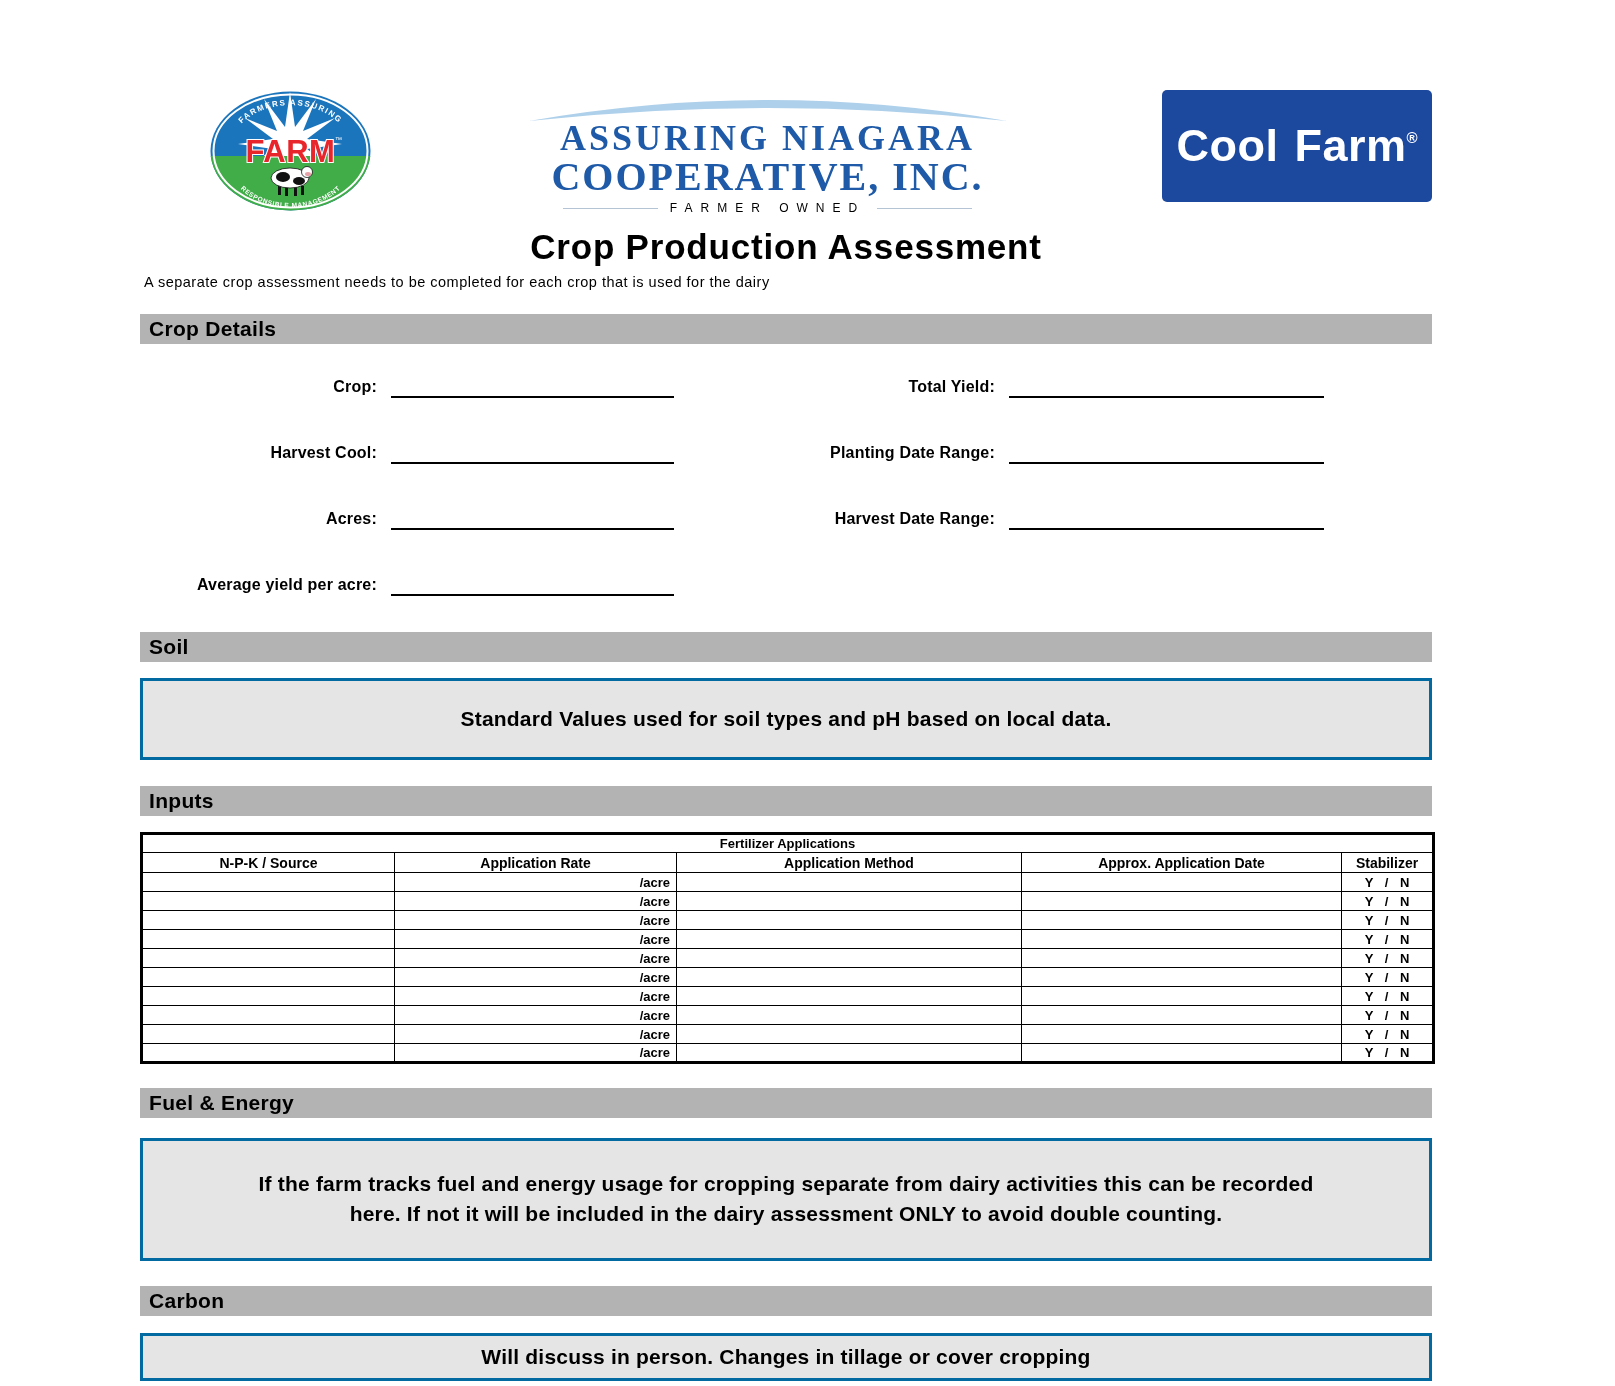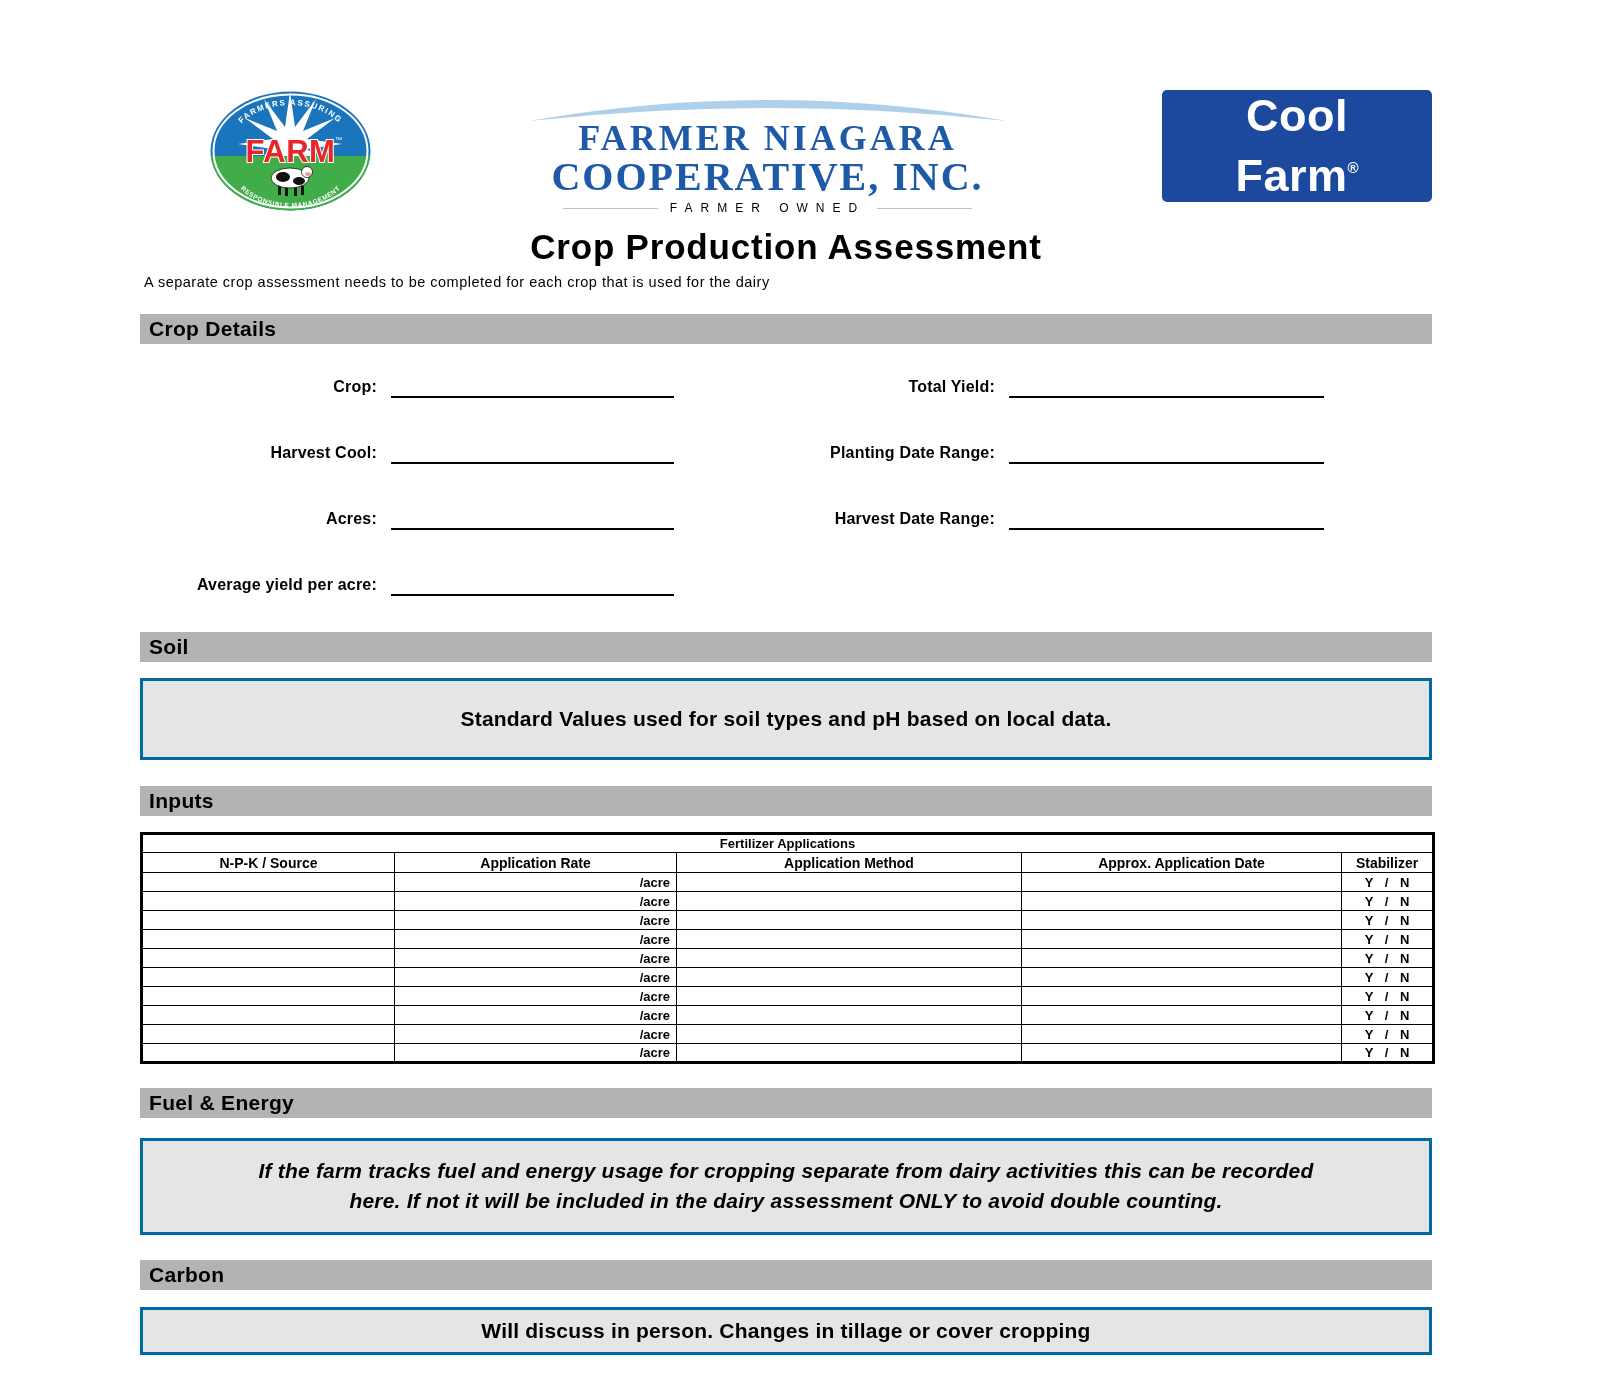--- a/index.html
+++ b/index.html
@@ -26,21 +26,21 @@
   .upstate-wrap { text-align: center; padding-top: 2px; }
   .upstate-arc-svg { display: block; margin: 0 auto -4px auto; }
   .upstate-line1 { font-family: "Liberation Serif", "DejaVu Serif", serif; font-weight: bold; color: #1e5aa7; font-size: 36px; letter-spacing: 3px; line-height: 1.0; }
   .upstate-line2 { font-family: "Liberation Serif", "DejaVu Serif", serif; font-weight: bold; color: #1e5aa7; font-size: 40px; letter-spacing: 2px; line-height: 1.05; }
   .farmer-owned { display: flex; align-items: center; justify-content: center; gap: 12px; margin-top: 3px; }
   .farmer-owned .rule { width: 95px; border-top: 1.5px solid #b5c4d4; height: 0; }
   .farmer-owned .tagline { color: #000000; font-size: 12px; letter-spacing: 8px; font-weight: 500; }
 
   .coolfarm-wrap {
     width: 270px; height: 112px; background: #1c489e; border-radius: 5px;
-    display: flex; flex-direction: column; justify-content: center; align-items: center;
+    display: flex; flex-direction: row; justify-content: center; align-items: center;
     color: #fff; font-weight: bold; font-size: 45px; line-height: 0.98; letter-spacing: 0.5px; gap: 16px;
   }
   .coolfarm-wrap .reg { font-size: 15px; vertical-align: 18px; letter-spacing: 0; }
 
   
   .page-title { margin: 12px 0 0 0; text-align: center; font-size: 35px; font-weight: 700; letter-spacing: 0.8px; }
   .page-subtitle { margin: 7px 0 10px 4px; font-size: 14.5px; letter-spacing: 0.5px; }
 
   
   .section-bar {
@@ -59,21 +59,21 @@
   .field-line { height: 26px; border-bottom: 2px solid #000; margin-left: 14px; }
   .field-col.left .field-line { width: 283px; }
   .field-col.right .field-line { width: 315px; }
 
   
   .note-box {
     background: #e5e5e5; border: 3px solid #0369a1; text-align: center;
     font-weight: 700; font-size: 21px; letter-spacing: 0.2px;
   }
   .soil-box { margin: 16px 0 26px 0; padding: 26px 10px; }
-  .fuel-box { margin: 20px 0 25px 0; padding: 15px 10px; line-height: 1.45; font-style: italic; }
+  .fuel-box { margin: 20px 0 25px 0; padding: 28px 10px; line-height: 1.45; }
   .carbon-box { margin: 17px 0 0 0; padding: 9px 26px; }
 
   
   .fert-table { width: 100%; border-collapse: collapse; border: 3px solid #000; margin: 16px 0 22px 0; table-layout: fixed; }
   .fert-table th, .fert-table td { border: 1.5px solid #000; padding: 0 6px; }
   .tbl-title-cell { font-size: 17px; font-weight: 700; text-align: center; height: 23px; padding: 1px; margin-top: 8px; }
   .fert-table th { font-size: 14px; font-weight: 700; text-align: center; height: 20px; }
   .fert-table td { height: 19px; font-size: 13px; font-weight: 700; }
   .c-rate { text-align: right; }
   .c-stab { text-align: center; word-spacing: 8px; }
@@ -119,21 +119,21 @@
         <text class="farm-arc-text-bottom">
           <textPath href="#farmBottomArc" startOffset="50%" text-anchor="middle">RESPONSIBLE MANAGEMENT</textPath>
         </text>
       </svg>
     </div>
 
     <div class="upstate-wrap">
       <svg class="upstate-arc-svg" width="490" height="32" viewBox="0 0 490 32">
         <path d="M 6,29 Q 245,-13 484,29 Q 245,3 6,29 Z" fill="#aed0ea"></path>
       </svg>
-      <div class="upstate-line1">FARMER NIAGARA</div>
+      <div class="upstate-line1">ASSURING NIAGARA</div>
       <div class="upstate-line2">COOPERATIVE, INC.</div>
       <div class="farmer-owned">
         <span class="rule"></span>
         <span class="tagline">FARMER OWNED</span>
         <span class="rule"></span>
       </div>
     </div>
 
     <div class="coolfarm-wrap">
       <div>Cool</div>

